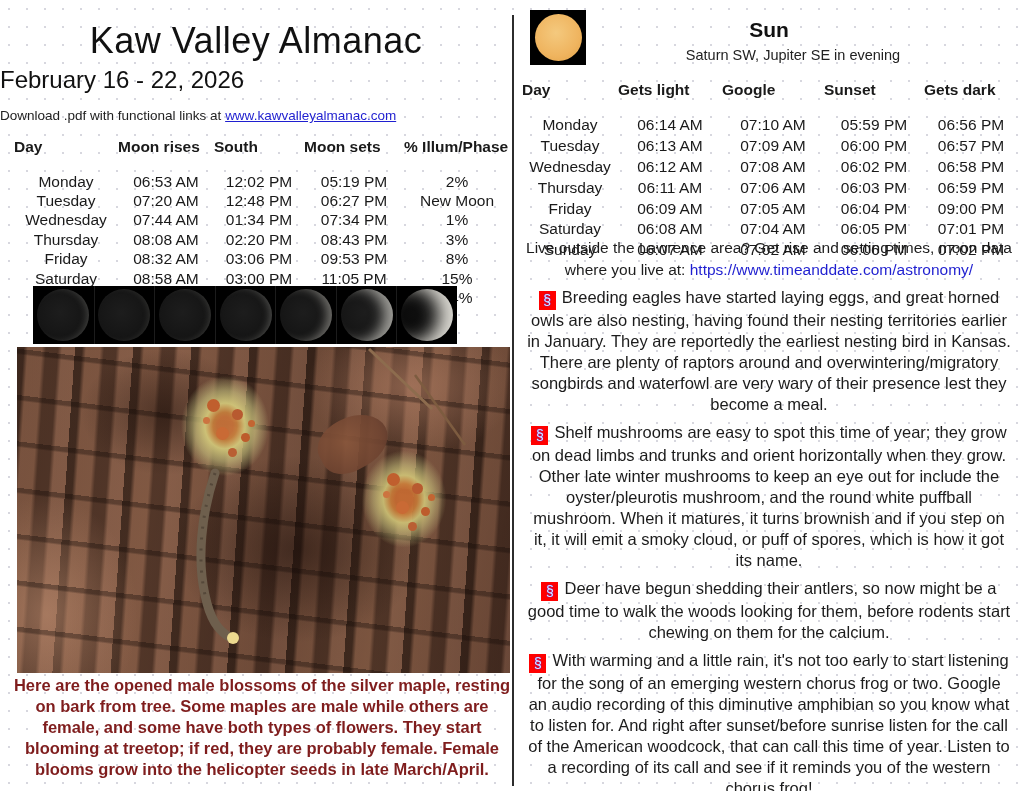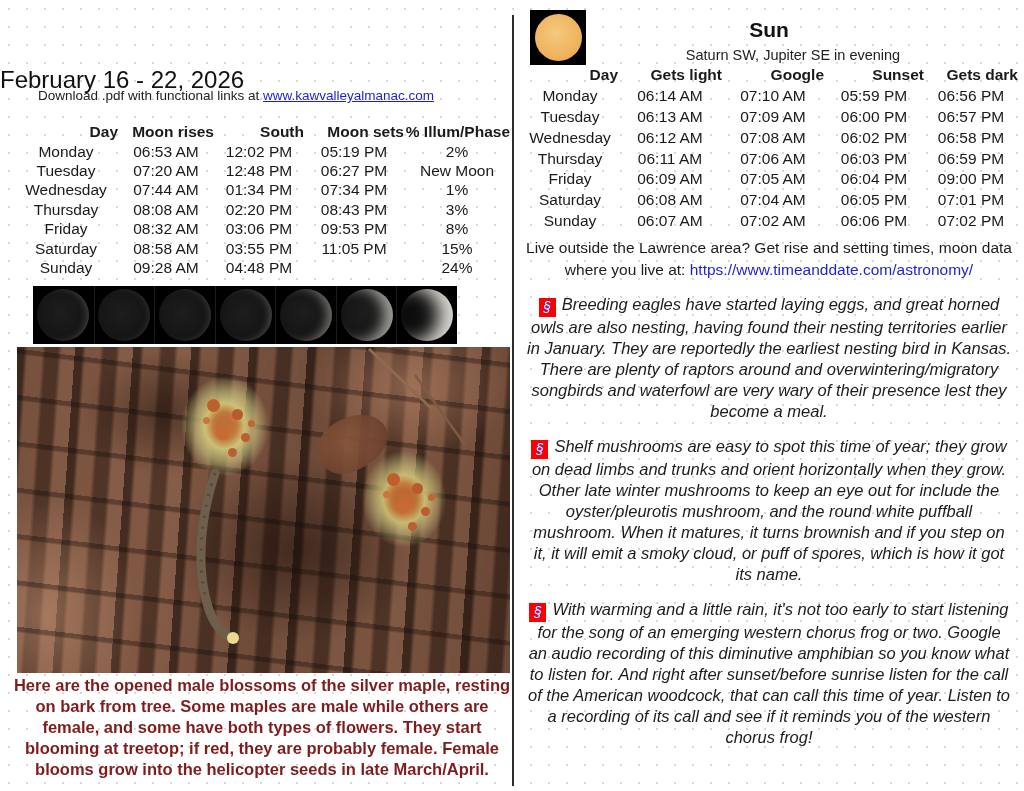--- a/index.html
+++ b/index.html
@@ -11,26 +11,26 @@
     background-image: radial-gradient(circle, rgba(150,150,170,.38) 1px, transparent 1.4px);
     background-size:18px 18px;
     position:relative;
   }
   .divider { position:absolute; left:512px; top:15px; width:2px; height:771px; background:#2c2c2c; }
 
   
   .col-left { position:absolute; left:0; top:0; width:512px; height:791px; }
   .title { position:absolute; top:20px; left:0; width:512px; text-align:center; font-size:36px; letter-spacing:.5px; color:#111; }
   .subtitle { position:absolute; top:66px; left:0; width:512px; font-size:24px; color:#111; }
-  .download-line { position:absolute; top:88px; left:0; width:472px; text-align:center; font-size:13.5px; color:#222; }
+  .download-line { position:absolute; top:108px; left:0; width:472px; font-size:13.5px; color:#222; }
   a.link { color:#1f1fd0; text-decoration:underline; cursor:pointer; }
   a.link.nounder { text-decoration:none; }
 
   table.data { border-collapse:collapse; table-layout:fixed; }
-  table.data th { font-weight:bold; font-size:15.5px; padding:1px 0; text-align:right; }
+  table.data th { font-weight:bold; font-size:15.5px; padding:16px 0; text-align:left; }
   table.data td { font-size:15.5px; text-align:center; padding:0; }
   #moon-table { position:absolute; top:122px; left:14px; width:496px; }
   #moon-table tr { height:19.4px; }
   #moon-table col:nth-child(1){width:104px} #moon-table col:nth-child(2){width:96px}
   #moon-table col:nth-child(3){width:90px} #moon-table col:nth-child(4){width:100px}
   #moon-table col:nth-child(5){width:106px}
 
   .moon-strip { position:absolute; top:286px; left:33px; width:424px; height:58px; background:#000; display:flex; }
   .moon-cell { width:60.6px; height:58px; background:#000; border-left:1px solid #1c1c1c; display:flex; align-items:center; justify-content:center; }
   .moon-cell:first-child { border-left:none; }
@@ -73,30 +73,31 @@
   .sun-disc { width:47px; height:47px; border-radius:50%; background:radial-gradient(circle at 45% 40%, #f4c97e, #efb45f 60%, #e2a145); }
   .sun-title { position:absolute; top:18px; left:0; width:510px; text-align:center; font-size:21px; font-weight:bold; color:#111; }
   .sun-subtitle { position:absolute; top:47px; left:0; width:510px; text-align:center; font-size:14.5px; color:#222;padding-left:48px; }
   #sun-table { position:absolute; top:65px; left:8px; width:496px; }
   #sun-table tr { height:20.8px; }
   #sun-table col:nth-child(1){width:96px} #sun-table col:nth-child(2){width:104px}
   #sun-table col:nth-child(3){width:102px} #sun-table col:nth-child(4){width:100px}
   #sun-table col:nth-child(5){width:94px}
   .live-note { position:absolute; top:237px; left:2px; width:506px; text-align:center; font-size:15.5px; line-height:21.5px; color:#1c1c1c; }
   .sections { position:absolute; top:280px; left:12px; width:486px; }
-  .section { text-align:center; font-size:16.5px; line-height:21px; margin:14px 0; color:#1c1c1c;font-style:italic; }
+  .section { text-align:center; font-size:16.5px; line-height:21px; margin:7px 0; color:#1c1c1c; }
   .sec-marker { display:inline-block; background:#ff0000; color:#e8e8ff; text-shadow:0 0 1px #3333ff, 0 0 1px #3333ff;
     width:17px; height:19px; line-height:19px; font-size:14px; text-align:center; margin-right:6px; vertical-align:-2px; }
 </style>
 </head>
 <body>
 
 <div class="divider"></div>
 
 <div class="col-left">
+  <div class="title">Kaw Valley Almanac</div>
   <div class="subtitle">February 16 - 22, 2026</div>
   <div class="download-line">
     <span>Download .pdf with functional links at </span><a class="link">www.kawvalleyalmanac.com</a>
   </div>
 
   <table class="data" id="moon-table">
     <colgroup>
         <col>
         <col>
         <col>
@@ -144,21 +145,21 @@
         <tr>
           <td>Friday</td>
           <td>08:32 AM</td>
           <td>03:06 PM</td>
           <td>09:53 PM</td>
           <td>8%</td>
         </tr>
         <tr>
           <td>Saturday</td>
           <td>08:58 AM</td>
-          <td>03:55 PM</td>
+          <td>03:00 PM</td>
           <td>11:05 PM</td>
           <td>15%</td>
         </tr>
         <tr>
           <td>Sunday</td>
           <td>09:28 AM</td>
           <td>04:48 PM</td>
           <td></td>
           <td>24%</td>
         </tr>
@@ -283,15 +284,16 @@
       </tbody>
   </table>
 
   <div class="live-note">
     <span>Live outside the Lawrence area? Get rise and setting times, moon data where you live at: </span><a class="link nounder">https://www.timeanddate.com/astronomy/</a>
   </div>
 
   <div class="sections">
     <p class="section"><span class="sec-marker">§</span><span>Breeding eagles have started laying eggs, and great horned owls are also nesting, having found their nesting territories earlier in January. They are reportedly the earliest nesting bird in Kansas. There are plenty of raptors around and overwintering/migratory songbirds and waterfowl are very wary of their presence lest they become a meal.</span></p>
     <p class="section"><span class="sec-marker">§</span><span>Shelf mushrooms are easy to spot this time of year; they grow on dead limbs and trunks and orient horizontally when they grow. Other late winter mushrooms to keep an eye out for include the oyster/pleurotis mushroom, and the round white puffball mushroom. When it matures, it turns brownish and if you step on it, it will emit a smoky cloud, or puff of spores, which is how it got its name.</span></p>
+    <p class="section"><span class="sec-marker">§</span><span>Deer have begun shedding their antlers, so now might be a good time to walk the woods looking for them, before rodents start chewing on them for the calcium.</span></p>
     <p class="section"><span class="sec-marker">§</span><span>With warming and a little rain, it's not too early to start listening for the song of an emerging western chorus frog or two. Google an audio recording of this diminutive amphibian so you know what to listen for. And right after sunset/before sunrise listen for the call of the American woodcock, that can call this time of year. Listen to a recording of its call and see if it reminds you of the western chorus frog!</span></p>
   </div>
 </div>
 
 </body></html>

